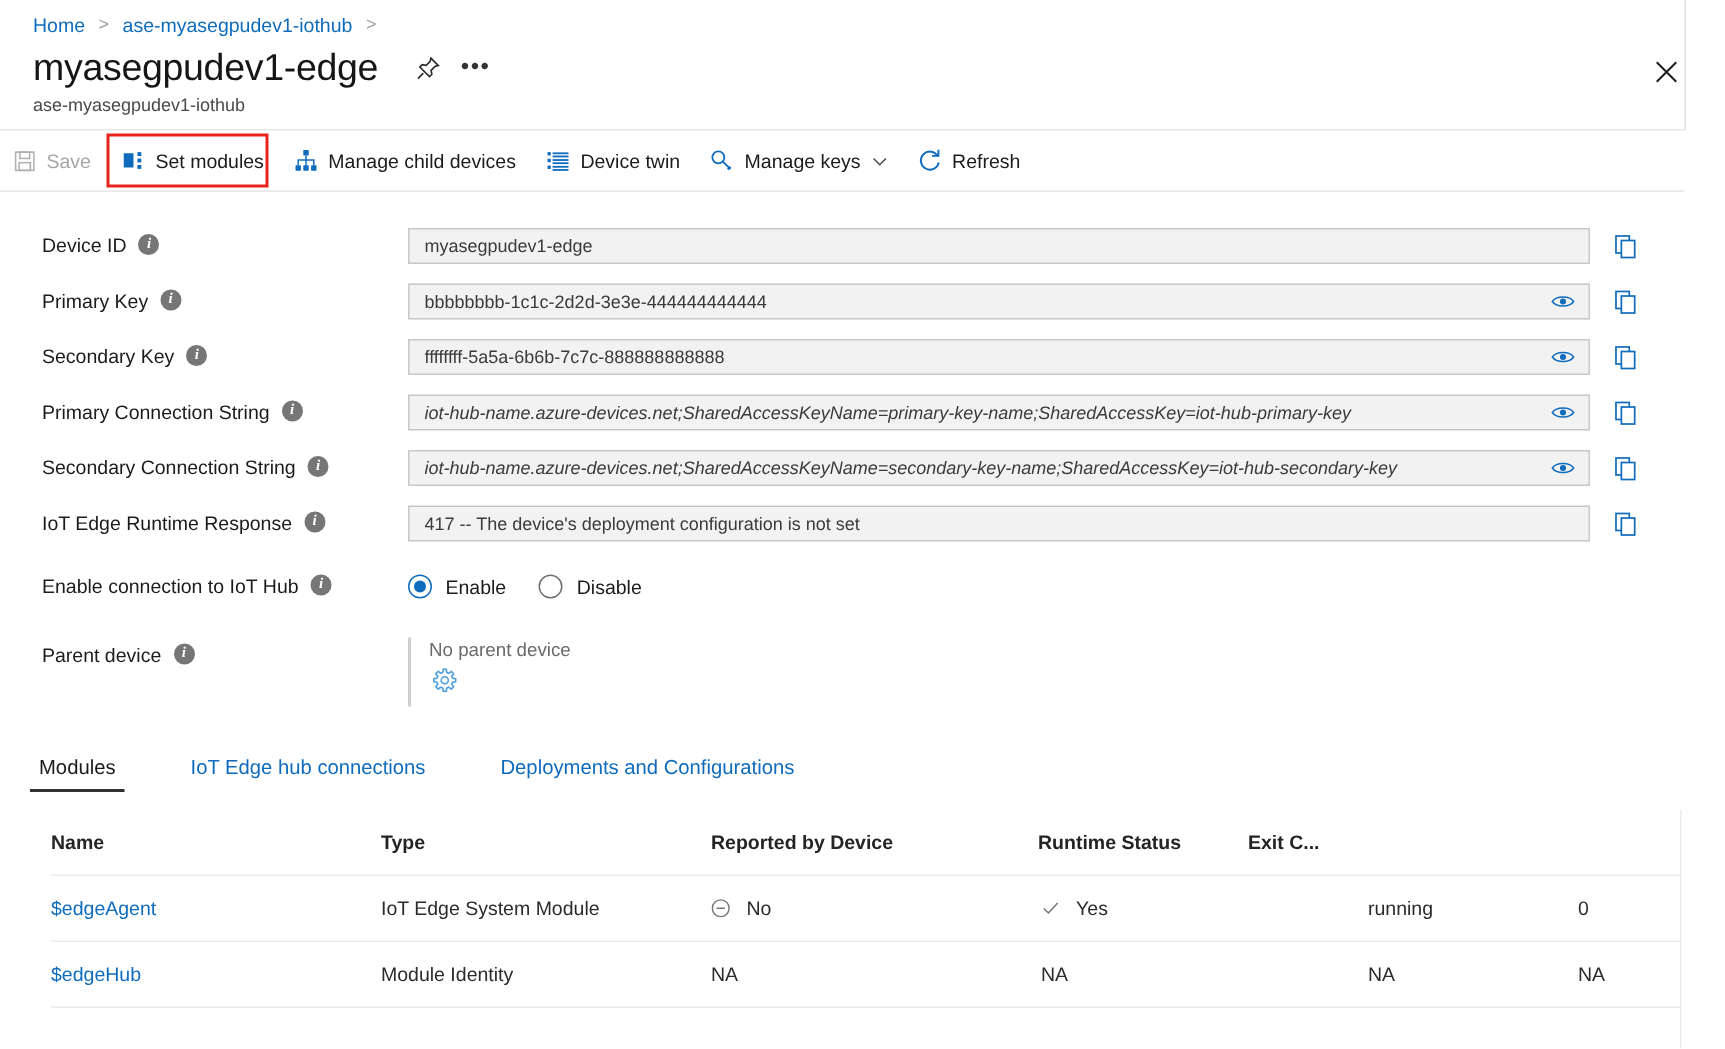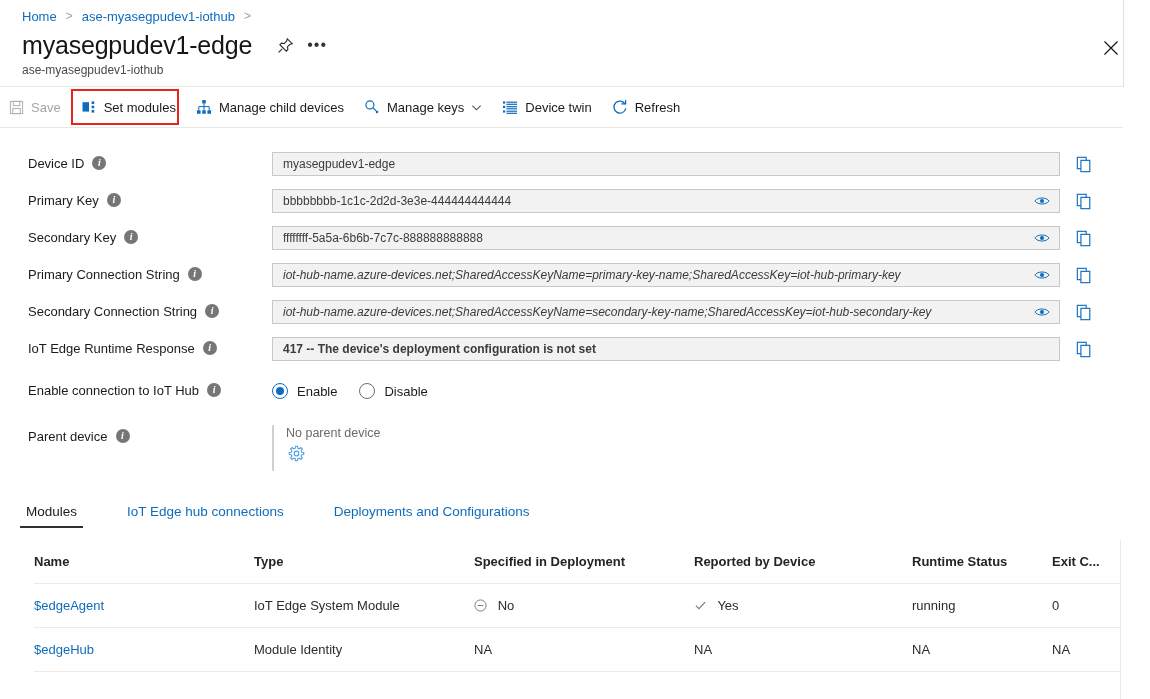--- a/index.html
+++ b/index.html
@@ -111,21 +111,21 @@
     position: relative;
   }
   .tbox .val { flex: 1; white-space: nowrap; overflow: hidden; }
   .tbox .val.ital { font-style: italic; }
   .eye { flex: none; width: 18px; height: 16px; display:flex; align-items:center; justify-content:center; cursor: pointer; }
   .copy { margin-left: 14px; width: 20px; height: 20px; display: flex; align-items: center; justify-content: center; cursor: pointer; }
 
   .w-id   { width: 788px; }
   .w-key  { width: 788px; }
   .w-cs   { width: 788px; }
-  .w-resp { width: 788px; font-weight: bold; }
+  .w-resp { width: 788px; }
 
   
   .radio-row { display: flex; align-items: center; height: 24px; }
   .radio { display: flex; align-items: center; margin-right: 22px; cursor: pointer; font-size: 13px; color: #1b1b1b; }
   .rdot {
     width: 16px; height: 16px; border-radius: 50%;
     border: 1px solid #707070; background: #fff;
     margin-right: 9px; position: relative; flex: none;
   }
   .rdot.on { border: 1px solid #0f6cbd; }
@@ -253,37 +253,20 @@
             <rect x="1" y="11.2" width="3.6" height="3.6" rx="0.4"></rect>
             <rect x="6.2" y="11.2" width="3.6" height="3.6" rx="0.4"></rect>
             <rect x="11.4" y="11.2" width="3.6" height="3.6" rx="0.4"></rect>
           </g>
           <g stroke="#0f6cbd" stroke-width="1" fill="none">
             <path d="M8 4.6 L8 7.6 M2.8 11.2 L2.8 7.6 L13.2 7.6 L13.2 11.2 M8 7.6 L8 11.2"></path>
           </g>
         </svg>
       </span>
       <span>Manage child devices</span>
-    </div>
-
-    <div class="cmd">
-      <span class="ci">
-        <svg width="16" height="16" viewBox="0 0 16 16">
-          <g stroke="#0f6cbd" stroke-width="1.2" fill="none">
-            <circle cx="5.9" cy="5.9" r="4"></circle>
-            <path d="M8.9 8.7 L14 13.8 M12.1 13.0 L13.1 14.0 M13.0 12.1 L14.1 13.1"></path>
-          </g>
-        </svg>
-      </span>
-      <span>Manage keys</span>
-      <span class="chev">
-        <svg width="11" height="11" viewBox="0 0 12 12">
-          <path d="M1.5 4 L6 8.5 L10.5 4" stroke="#4a4a4a" stroke-width="1.1" fill="none"></path>
-        </svg>
-      </span>
     </div>
 
     <div class="cmd">
       <span class="ci">
         <svg width="16" height="16" viewBox="0 0 16 16">
           <g fill="#0f6cbd">
             <rect x="1" y="2.4" width="2.2" height="2.2"></rect>
             <rect x="1" y="6.9" width="2.2" height="2.2"></rect>
             <rect x="1" y="11.4" width="2.2" height="2.2"></rect>
             <rect x="4.4" y="2.6" width="10.6" height="1.2"></rect>
@@ -294,20 +277,37 @@
             <rect x="4.4" y="13.7" width="10.6" height="1.2"></rect>
           </g>
         </svg>
       </span>
       <span>Device twin</span>
     </div>
 
     <div class="cmd">
       <span class="ci">
         <svg width="16" height="16" viewBox="0 0 16 16">
+          <g stroke="#0f6cbd" stroke-width="1.2" fill="none">
+            <circle cx="5.9" cy="5.9" r="4"></circle>
+            <path d="M8.9 8.7 L14 13.8 M12.1 13.0 L13.1 14.0 M13.0 12.1 L14.1 13.1"></path>
+          </g>
+        </svg>
+      </span>
+      <span>Manage keys</span>
+      <span class="chev">
+        <svg width="11" height="11" viewBox="0 0 12 12">
+          <path d="M1.5 4 L6 8.5 L10.5 4" stroke="#4a4a4a" stroke-width="1.1" fill="none"></path>
+        </svg>
+      </span>
+    </div>
+
+    <div class="cmd">
+      <span class="ci">
+        <svg width="16" height="16" viewBox="0 0 16 16">
           <path d="M13.2 5.2 A6 6 0 1 0 13.8 9.3" stroke="#0f6cbd" stroke-width="1.3" fill="none"></path>
           <path d="M9.3 4.9 L13.6 4.9 L13.6 0.9" stroke="#0f6cbd" stroke-width="1.3" fill="none"></path>
         </svg>
       </span>
       <span>Refresh</span>
     </div>
   </div>
   <div class="cmd-highlight"></div>
   <div class="cmdbar-sep"></div>
 
@@ -506,21 +506,20 @@
     </div>
     <div class="tab">
       <span>Deployments and Configurations</span>
     </div>
   </div>
 
   <div class="tbl">
     <div class="tbl-row tbl-head">
       <div class="c-name">Name</div>
       <div class="c-type">Type</div>
-      <div class="c-spec">Specified in Deployment</div>
       <div class="c-rep">Reported by Device</div>
       <div class="c-run">Runtime Status</div>
       <div class="c-exit">Exit C...</div>
     </div>
 
     <div class="tbl-row tbl-body-row">
       <div class="c-name">
         <span class="link">$edgeAgent</span>
       </div>
       <div class="c-type">IoT Edge System Module</div>

